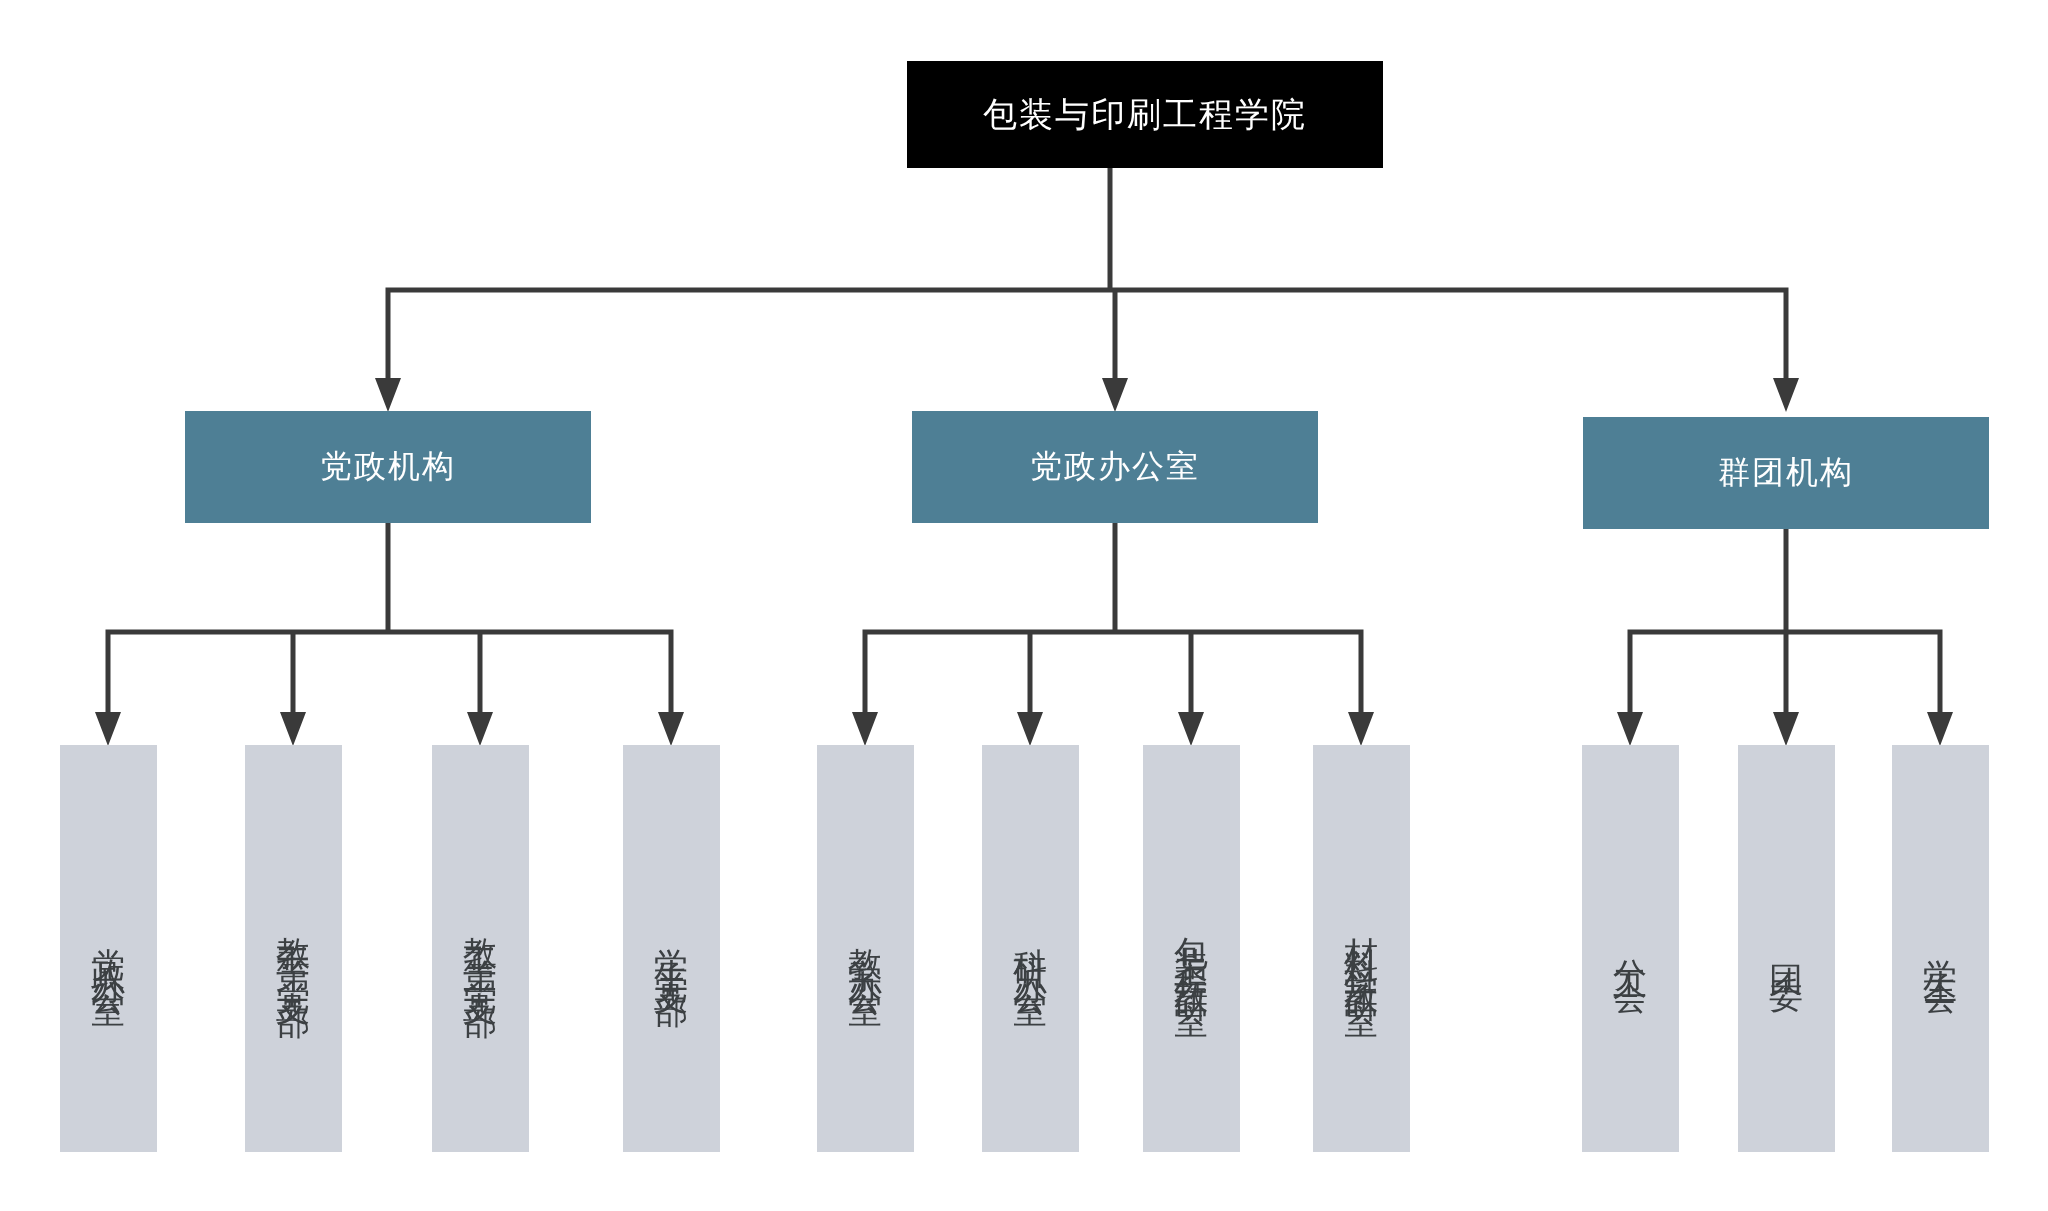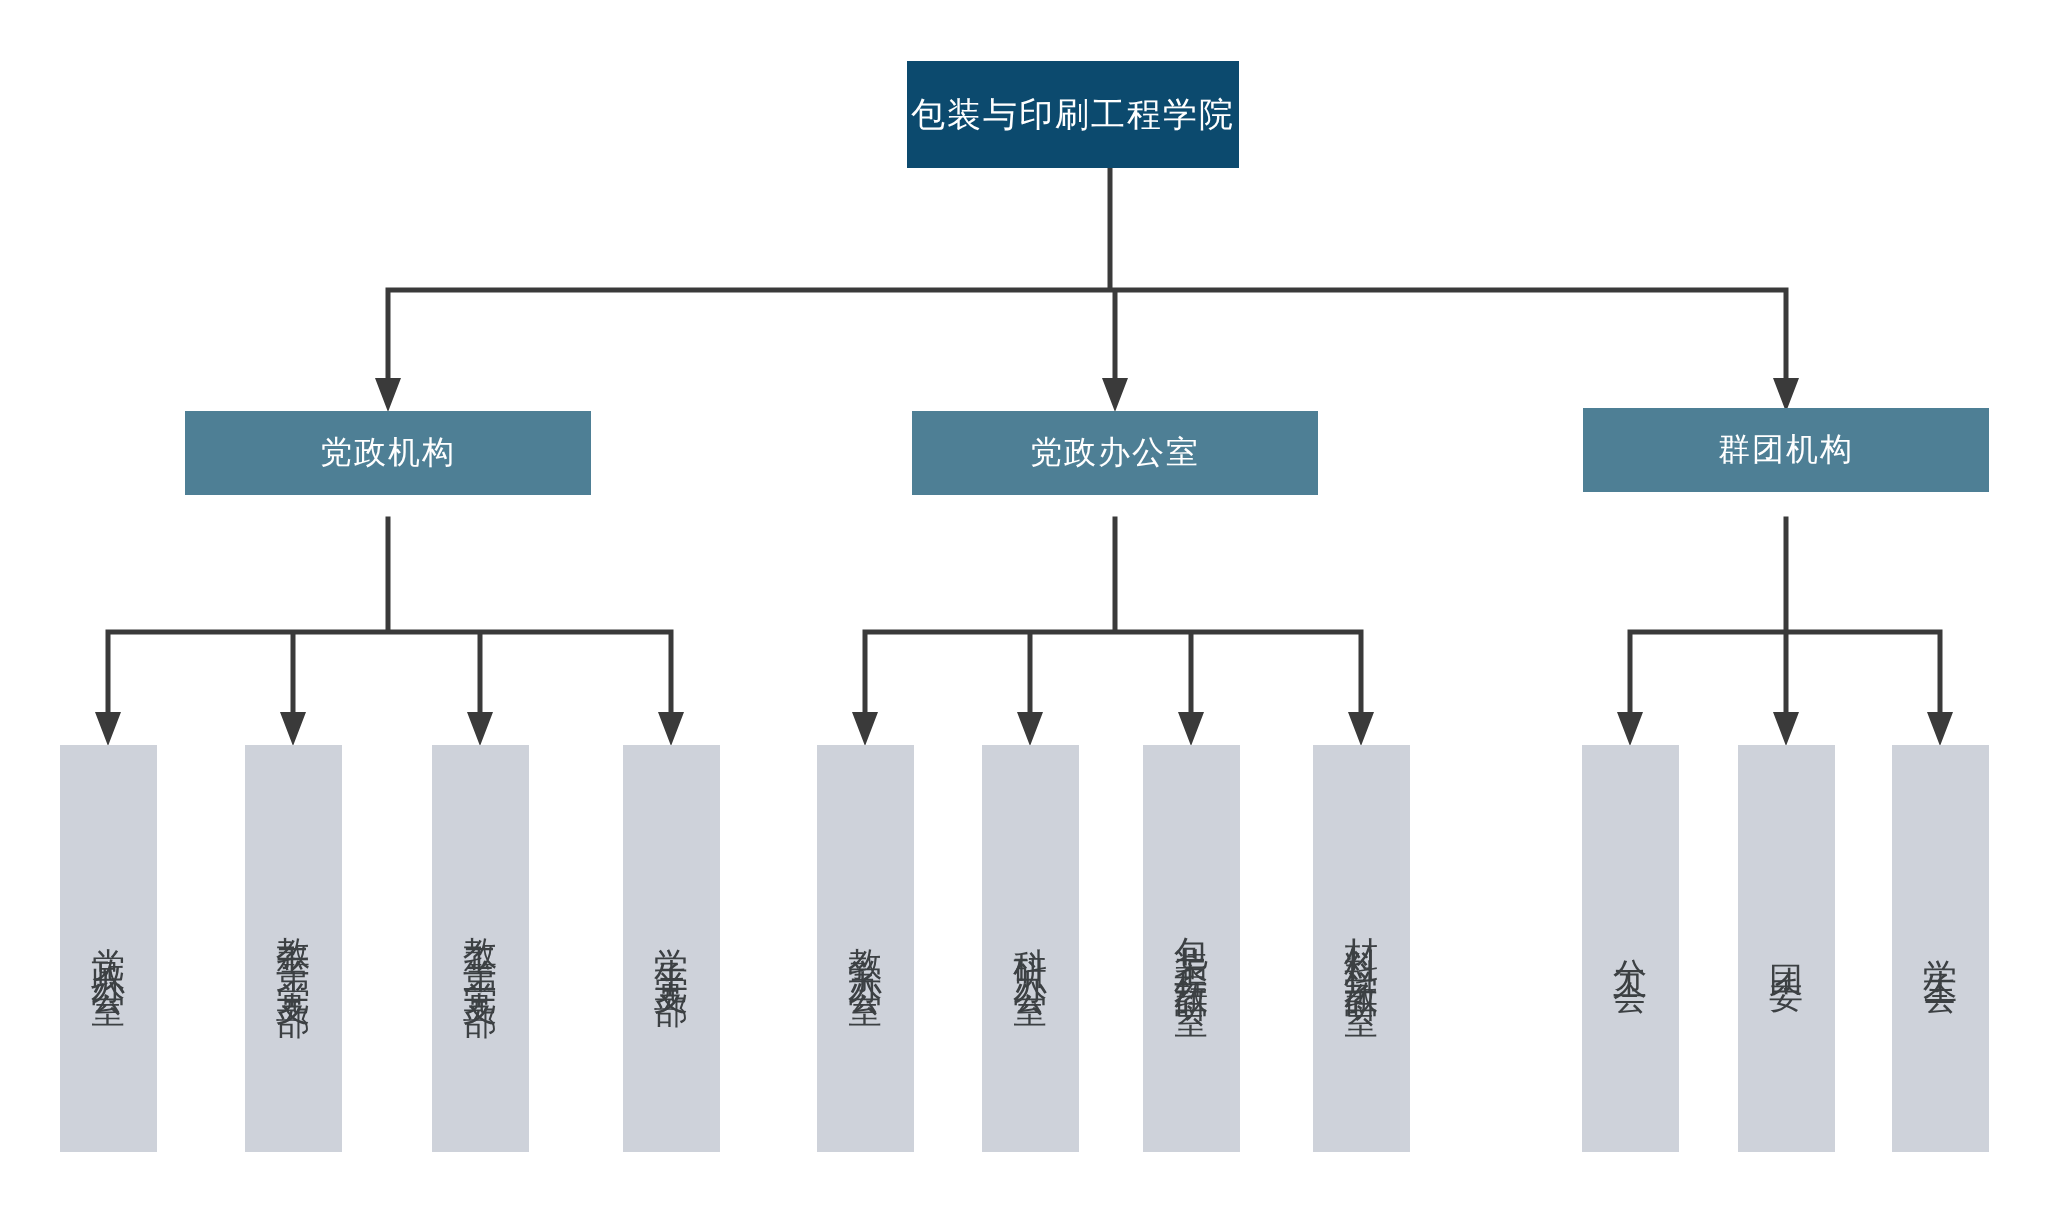--- a/index.html
+++ b/index.html
@@ -25,31 +25,31 @@
   }
   .node {
     position: absolute;
     display: flex;
     align-items: center;
     justify-content: center;
     text-align: center;
     box-sizing: border-box;
   }
   .root {
-    width: 332px;
+    width: 476px;
     height: 107px;
-    background: #0c4a6e;
+    background: #000000;
     color: #ffffff;
     font-size: 34px;
     font-weight: 500;
     letter-spacing: 2px;
   }
   .branch {
     width: 406px;
-    height: 84px;
+    height: 112px;
     background: #4e7f95;
     color: #ffffff;
     font-size: 32px;
     font-weight: 500;
     letter-spacing: 2px;
   }
   .leaf {
     width: 97px;
     height: 407px;
     top: 745px;
@@ -97,21 +97,21 @@
     </g>
     <g fill="#3a3a3a" stroke="none">
       <path d="M1617 712 L1643 712 L1630 746 Z M1773 712 L1799 712 L1786 746 Z M1927 712 L1953 712 L1940 746 Z"></path>
     </g>
   </svg>
 
   <div class="node root" style="left:907px; top:61px">包装与印刷工程学院</div>
 
   <div class="node branch" style="left:185px; top:411px">党政机构</div>
   <div class="node branch" style="left:912px; top:411px">党政办公室</div>
-  <div class="node branch" style="left:1583px; top:408px">群团机构</div>
+  <div class="node branch" style="left:1583px; top:417px">群团机构</div>
 
   <div class="node leaf" style="left:60px">
     <span class="vtext">党政办公室</span>
   </div>
   <div class="node leaf" style="left:245px">
     <span class="vtext">教工第一党支部</span>
   </div>
   <div class="node leaf" style="left:432px">
     <span class="vtext">教工第二党支部</span>
   </div>

